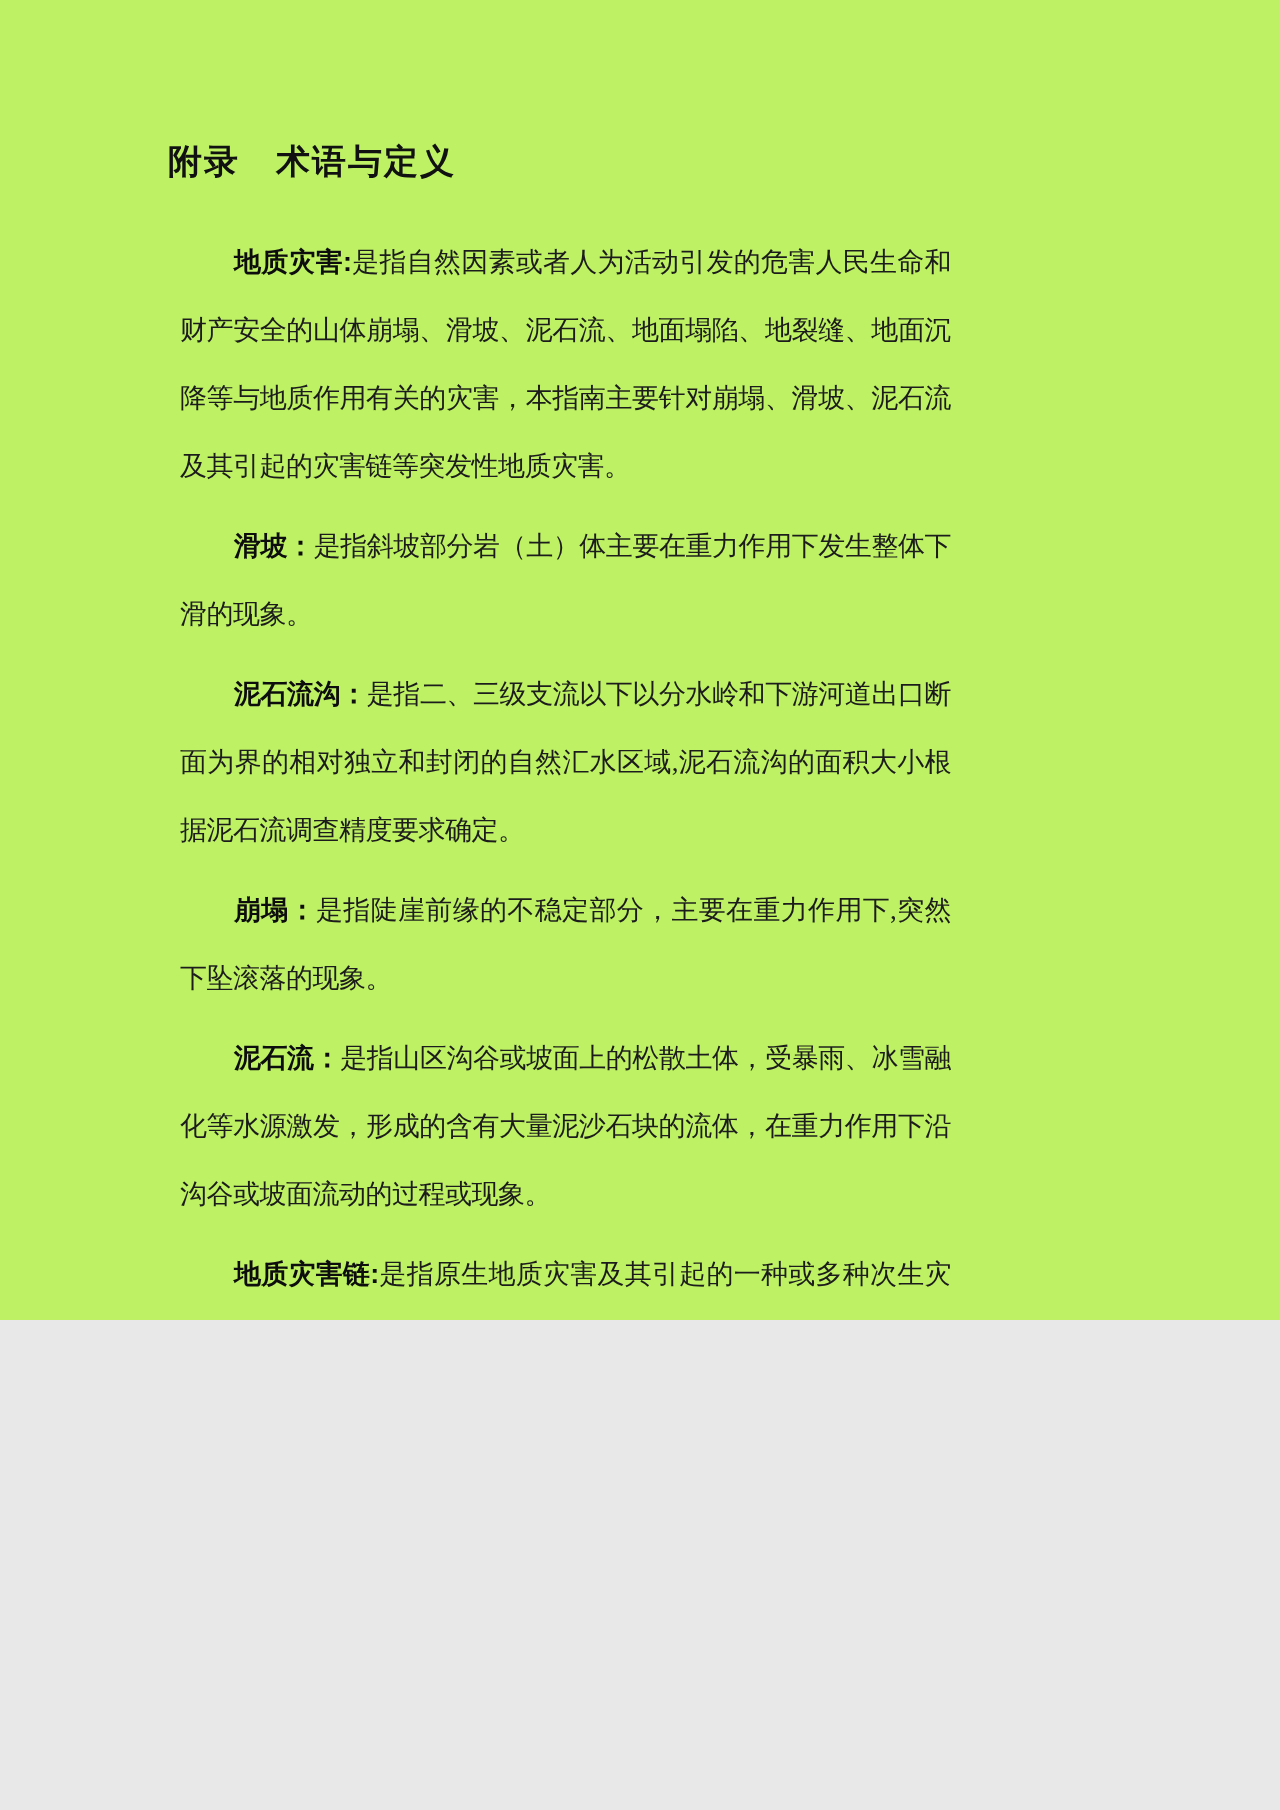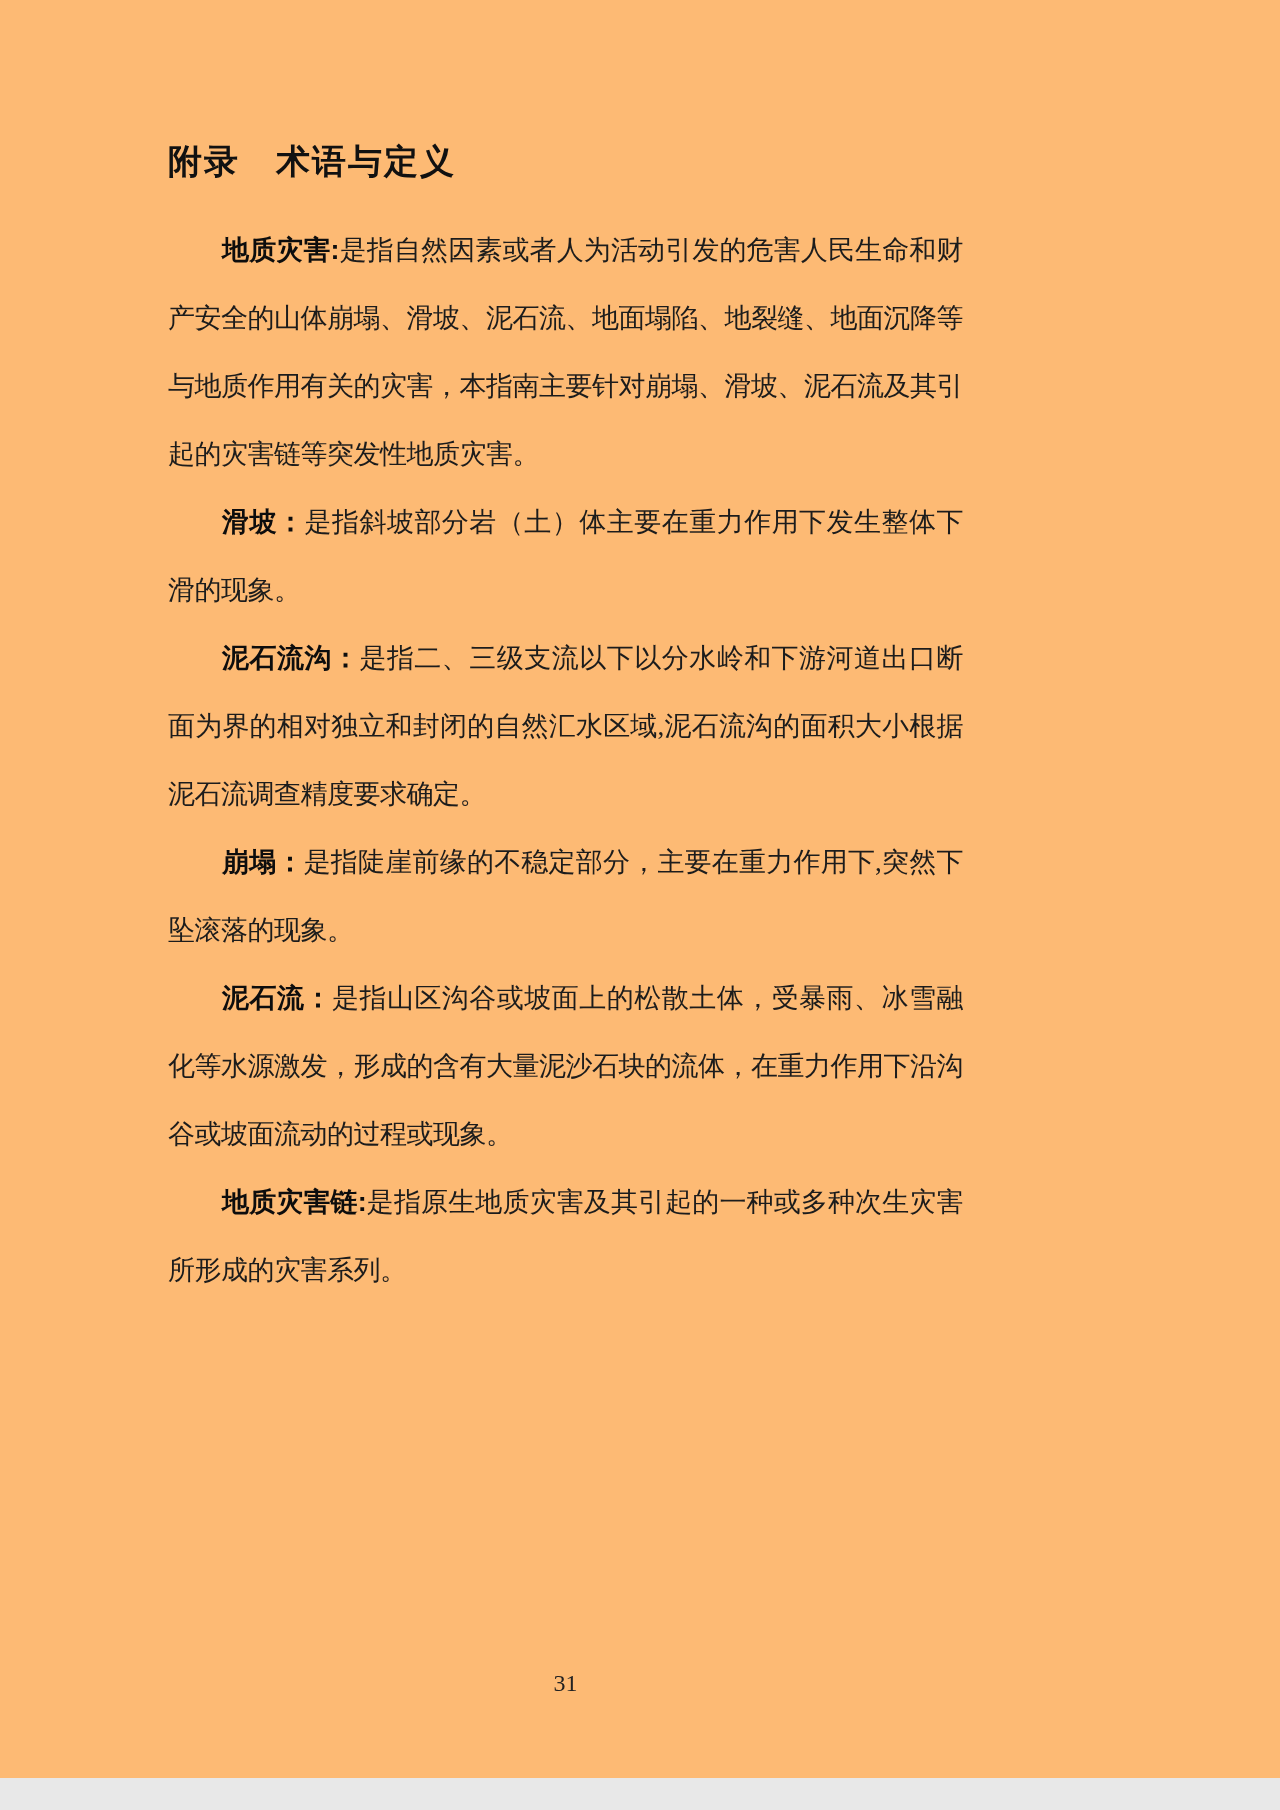--- a/index.html
+++ b/index.html
@@ -3,23 +3,23 @@
 <meta charset="utf-8">
 <style>
   html, body {
     margin: 0;
     padding: 0;
     background: #e8e8e8;
   }
   .doc-page {
     position: relative;
     width: 1280px;
-    height: 1778px;
+    height: 1320px;
     margin: 0 auto;
-    background: #fdba74;
+    background: #bef264;
     color: #1c1c1c;
     font-family: "Liberation Serif", "DejaVu Serif", serif;
     overflow: hidden;
   }
   .doc-title {
     position: absolute;
     left: 168px;
     top: 140px;
     margin: 0;
     font-family: "Liberation Sans", "DejaVu Sans", sans-serif;
@@ -29,21 +29,21 @@
     letter-spacing: 2px;
     color: #111;
   }
   .doc-body {
     position: absolute;
     left: 168px;
     top: 216px;
     width: 795px;
   }
   .para {
-    margin: 0;
+    margin: 12px;
     font-size: 27px;
     line-height: 68px;
     letter-spacing: -0.5px;
     text-align: justify;
     text-indent: 2em;
     color: #1c1c1c;
   }
   .para .term {
     font-family: "Liberation Sans", "DejaVu Sans", sans-serif;
     font-weight: 700;

